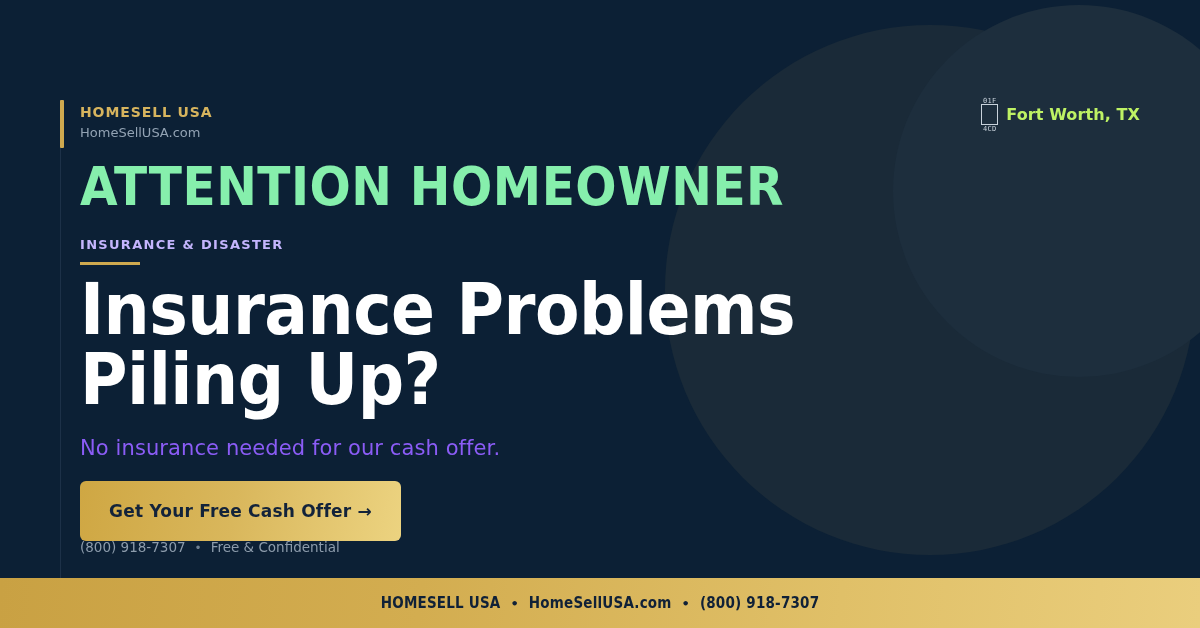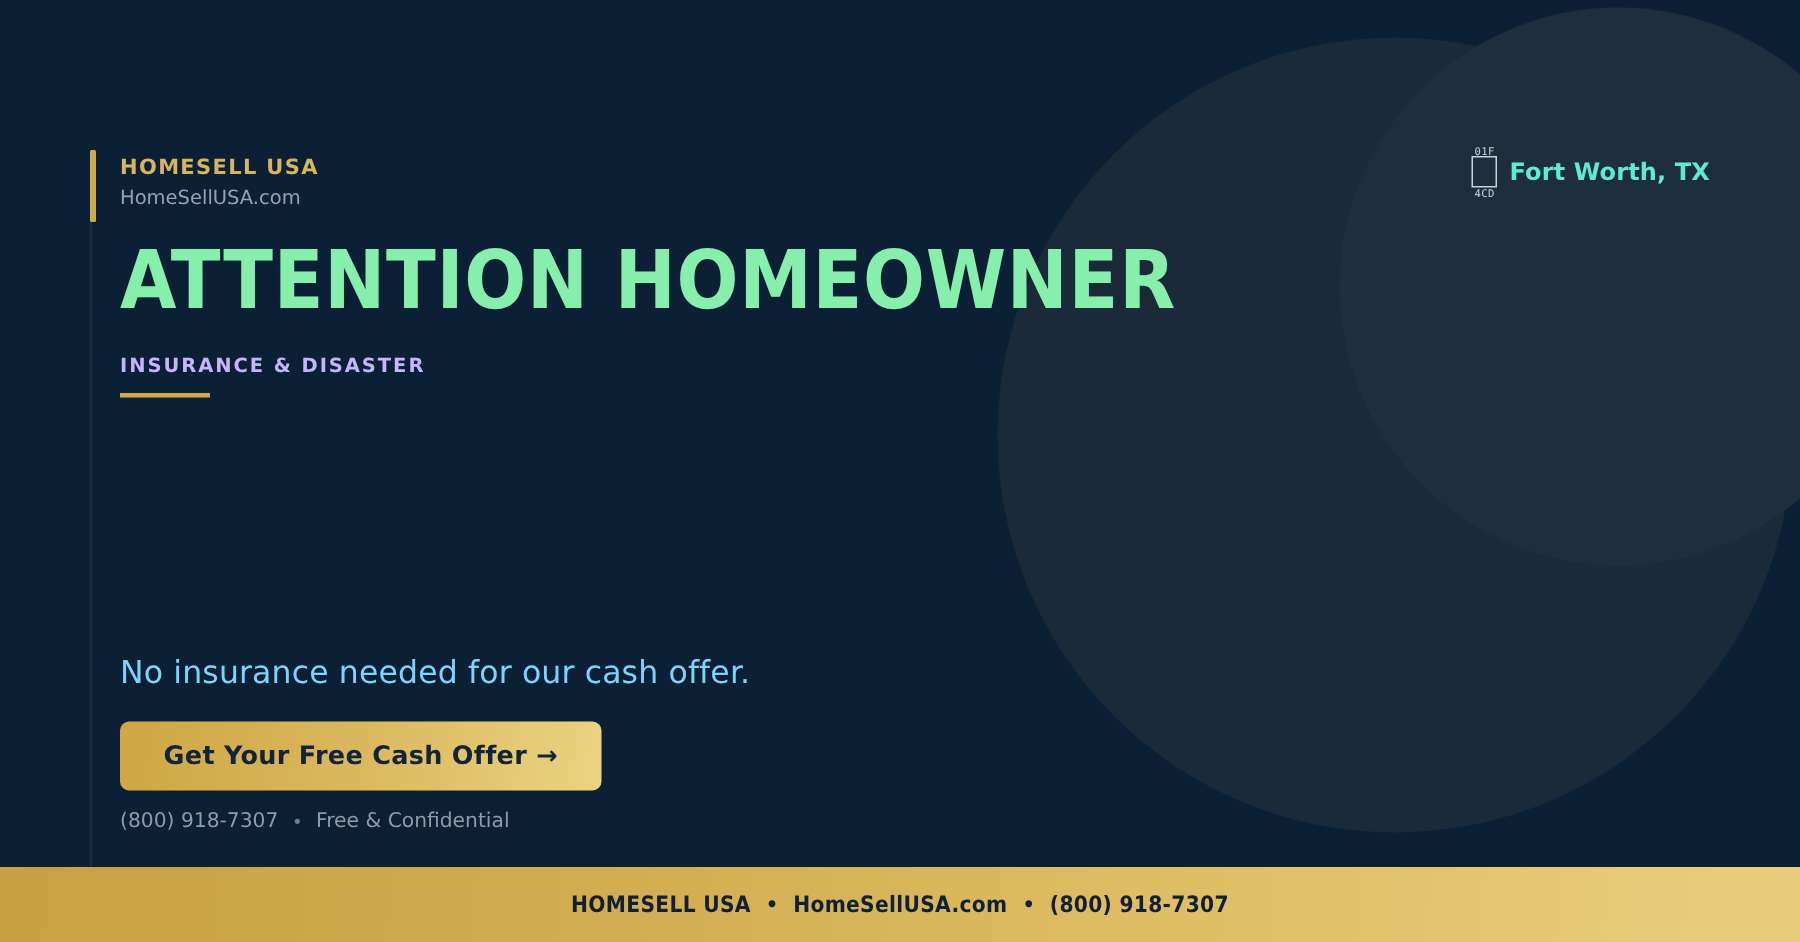--- a/index.html
+++ b/index.html
@@ -119,21 +119,21 @@
     font-size: 7px;
     line-height: 8px;
     color: #c9d3dc;
     letter-spacing: 0.3px;
     background: transparent;
     gap: 20px;
   }
   .location-text {
     font-size: 16px;
     font-weight: bold;
-    color: #5eead4;
+    color: #bef264;
     letter-spacing: 0.1px;
   }
 
   .attention-line {
     position: absolute;
     top: 160px;
     left: 0;
     font-family: "Liberation Sans Narrow", "DejaVu Sans Condensed", "Liberation Sans", sans-serif;
     font-size: 54px;
     font-weight: bold;
@@ -173,31 +173,31 @@
     color: #ffffff;
     line-height: 70px;
     letter-spacing: -0.5px;
   }
 
   .subhead {
     position: absolute;
     top: 436px;
     left: 0;
     font-size: 21px;
-    color: #7dd3fc;
+    color: #8b5cf6;
     line-height: 1.2;
     letter-spacing: 0.1px;
   }
 
   .cta-button {
     position: absolute;
     top: 481px;
     left: 0;
     width: 321px;
-    height: 46px;
+    height: 60px;
     display: flex;
     align-items: center;
     justify-content: center;
     background: linear-gradient(100deg, #cfa743 0%, #d9b75c 48%, #ecd380 100%);
     border: none;
     border-radius: 6px;
     color: #13233a;
     font-family: "DejaVu Sans", "Liberation Sans", sans-serif;
     font-size: 17px;
     font-weight: bold;
@@ -270,20 +270,24 @@
     <div class="brand-block">
       <div class="brand-name">HOMESELL USA</div>
       <div class="brand-site">HomeSellUSA.com</div>
     </div>
 
     <div class="attention-line">ATTENTION HOMEOWNER</div>
 
     <div class="eyebrow">INSURANCE &amp; DISASTER</div>
     <div class="eyebrow-underline"></div>
 
+    <div class="headline">
+      <span>Insurance Problems</span><br>
+      <span>Piling Up?</span>
+    </div>
 
     <div class="subhead">No insurance needed for our cash offer.</div>
 
     <button class="cta-button">Get Your Free Cash Offer →</button>
 
     <div class="contact-line">
       <span>(800) 918-7307</span>
       <span class="contact-sep">•</span>
       <span>Free &amp; Confidential</span>
     </div>

